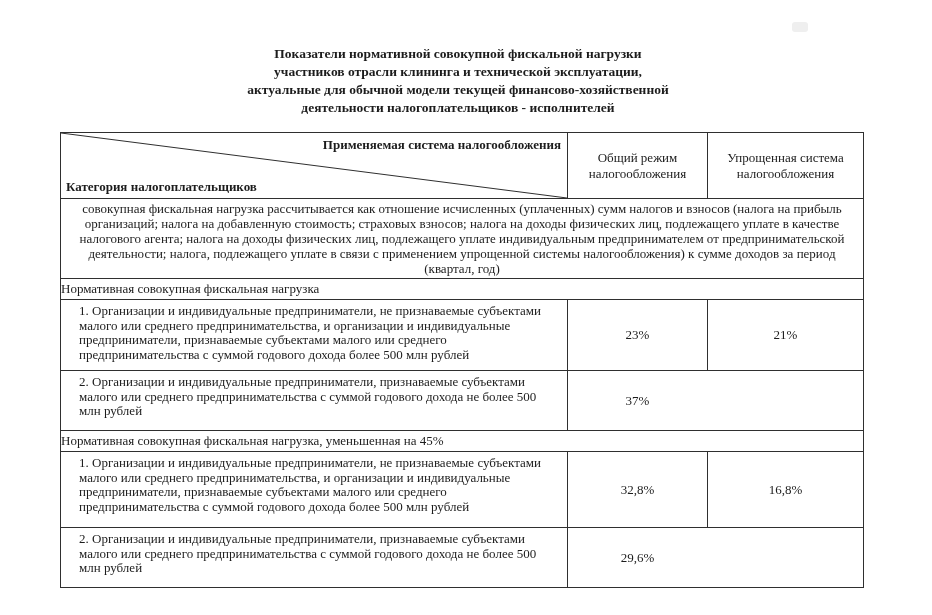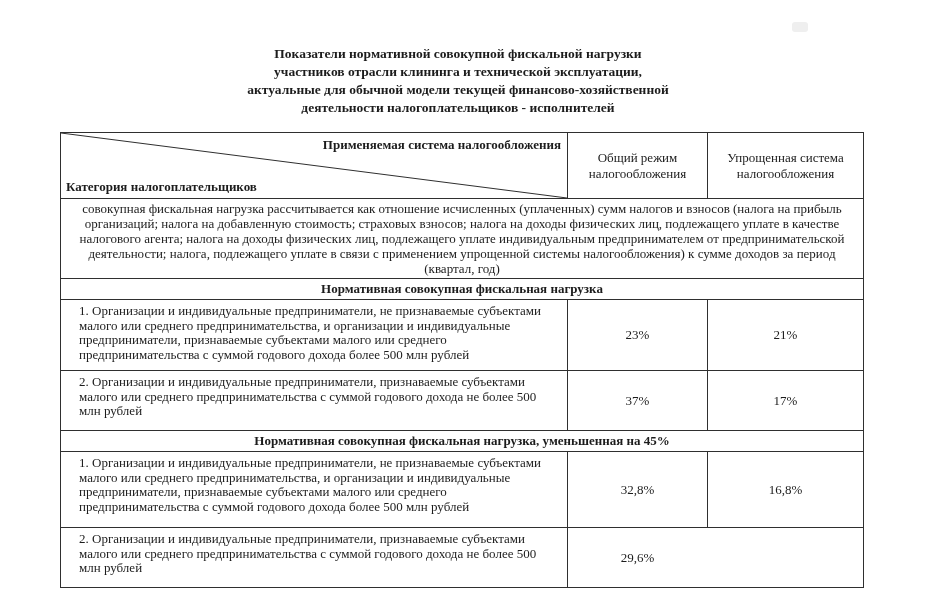--- a/index.html
+++ b/index.html
@@ -83,22 +83,22 @@
     align-items: center;
   }
   .def-text {
     width: 100%;
     text-align: center;
     padding: 2px 5px;
     line-height: 15px;
     box-sizing: border-box;
   }
   .sec-row {
-    text-align: center;
-    font-weight: bold;
+    text-align: left;
+    font-weight: normal;
     padding: 2px 0 3px 0;
     line-height: 15px;
   }
 
   
   .cat-cell {
     padding: 4px 10px 4px 6px;
     line-height: 14.6px;
     margin-left: 12px;
   }
@@ -145,21 +145,20 @@
 
     <div class="t-row r-tall">
       <div class="cell cat-cell">1. Организации и индивидуальные предприниматели, не признаваемые субъектами малого или среднего предпринимательства, и организации и индивидуальные предприниматели, признаваемые субъектами малого или среднего предпринимательства с суммой годового дохода более 500 млн рублей</div>
       <div class="cell val-cell">23%</div>
       <div class="cell val-cell">21%</div>
     </div>
 
     <div class="t-row r-short">
       <div class="cell cat-cell">2. Организации и индивидуальные предприниматели, признаваемые субъектами малого или среднего предпринимательства с суммой годового дохода не более 500 млн рублей</div>
       <div class="cell val-cell">37%</div>
-      <div class="cell val-cell">17%</div>
     </div>
 
     <div class="t-row full-row sec-row">Нормативная совокупная фискальная нагрузка, уменьшенная на 45%</div>
 
     <div class="t-row r-tall2">
       <div class="cell cat-cell">1. Организации и индивидуальные предприниматели, не признаваемые субъектами малого или среднего предпринимательства, и организации и индивидуальные предприниматели, признаваемые субъектами малого или среднего предпринимательства с суммой годового дохода более 500 млн рублей</div>
       <div class="cell val-cell">32,8%</div>
       <div class="cell val-cell">16,8%</div>
     </div>
 

